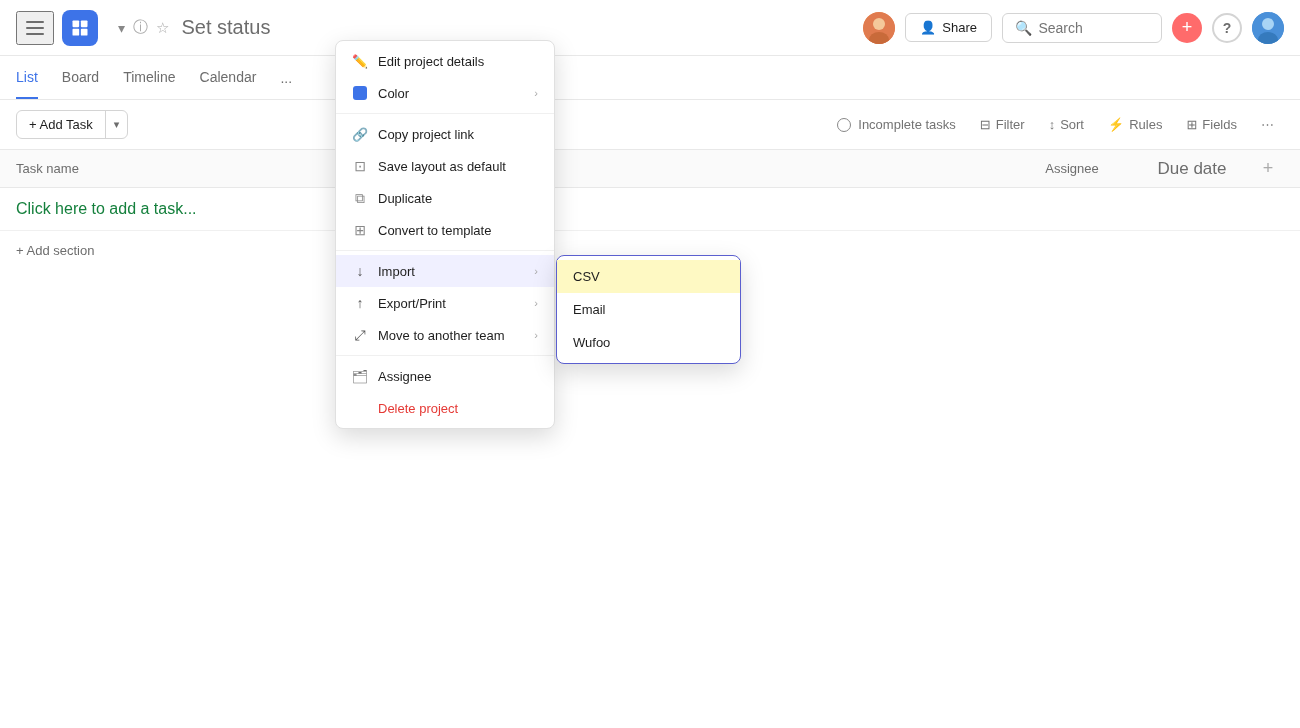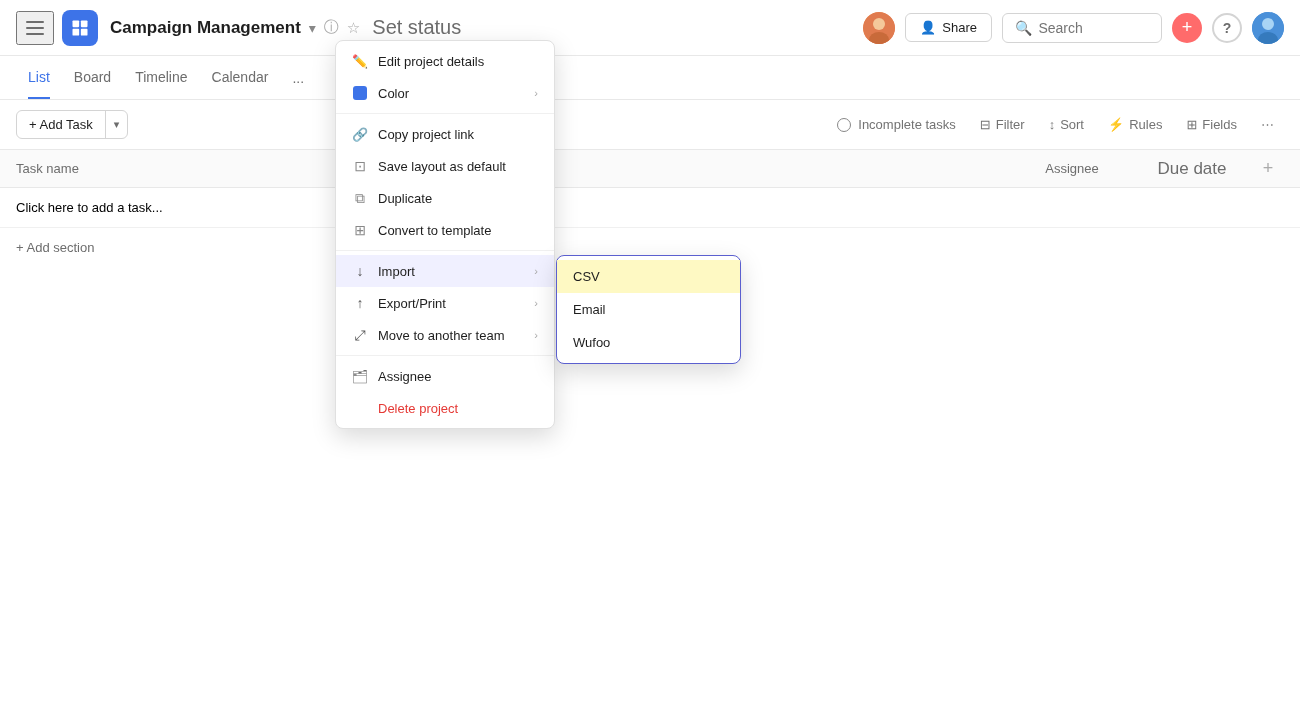--- a/index.html
+++ b/index.html
@@ -21,41 +21,41 @@
     .share-btn { display: flex; align-items: center; gap: 6px; padding: 6px 14px; border: 1px solid #d4d4d4; border-radius: 6px; font-size: 13px; color: #1e1e1e; cursor: pointer; background: #fff; }
     .search-box { display: flex; align-items: center; gap: 6px; padding: 6px 12px; border: 1px solid #d4d4d4; border-radius: 6px; background: #fff; width: 160px; }
     .search-box input { border: none; outline: none; font-size: 14px; color: #888; width: 100%; background: transparent; }
     .plus-btn { width: 30px; height: 30px; border-radius: 50%; background: #ff6b6b; display: flex; align-items: center; justify-content: center; color: white; font-size: 18px; cursor: pointer; }
     .help-btn { width: 30px; height: 30px; border-radius: 50%; border: 2px solid #d4d4d4; display: flex; align-items: center; justify-content: center; color: #6d6d6d; font-size: 14px; font-weight: 600; cursor: pointer; }
     .user-avatar { width: 32px; height: 32px; border-radius: 50%; background: #4a90d9; display: flex; align-items: center; justify-content: center; color: white; font-size: 13px; cursor: pointer; overflow: hidden; }
 
     
     .navtabs { display: flex; align-items: center; padding: 0 16px; border-bottom: 1px solid #e8e8e8; height: 44px; gap: 24px; }
     .navtab { font-size: 14px; color: #6d6d6d; cursor: pointer; padding-bottom: 2px; position: relative; }
-    .navtab.active { color: #3d73e8; font-weight: 500; margin-left: 12px; }
+    .navtab.active { color: #3d73e8; font-weight: 500; }
     .navtab.active::after { content: ''; position: absolute; bottom: -12px; left: 0; right: 0; height: 2px; background: #3d73e8; }
     .navtab-more { color: #6d6d6d; font-size: 14px; cursor: pointer; }
 
     
     .toolbar { display: flex; align-items: center; padding: 10px 16px; border-bottom: 1px solid #e8e8e8; }
     .add-task-btn { display: flex; align-items: center; gap: 0; border: 1px solid #d4d4d4; border-radius: 6px; overflow: hidden; }
     .add-task-main { display: flex; align-items: center; gap: 6px; padding: 6px 12px; font-size: 13px; color: #1e1e1e; cursor: pointer; border-right: 1px solid #d4d4d4; }
     .add-task-arrow { padding: 6px 8px; cursor: pointer; color: #6d6d6d; font-size: 11px; }
     .toolbar-right { margin-left: auto; display: flex; align-items: center; gap: 4px; }
     .toolbar-btn { display: flex; align-items: center; gap: 5px; padding: 5px 10px; border-radius: 6px; font-size: 13px; color: #737373; cursor: pointer; }
 
     
     .table-header { display: flex; align-items: center; padding: 8px 16px; border-bottom: 1px solid #e8e8e8; background: #fafafa; }
     .col-task { flex: 1; font-size: 13px; color: #6d6d6d; font-weight: 500; }
     .col-assignee { width: 120px; font-size: 13px; color: #6d6d6d; font-weight: 500; text-align: center; }
     .col-duedate { width: 120px; font-size: 17px; color: #6d6d6d; font-weight: 500; text-align: center; }
     .col-add { width: 32px; }
     .table-body { }
     .empty-row { display: flex; align-items: center; padding: 12px 16px; border-bottom: 1px solid #f0f0f0; }
-    .empty-row-placeholder { font-size: 13px; color: #000000; cursor: pointer; }
+    .empty-row-placeholder { font-size: 16px; color: #15803d; cursor: pointer; }
     .section-row { display: flex; align-items: center; padding: 12px 16px; gap: 6px; }
     .add-section-btn { font-size: 13px; color: #6d6d6d; cursor: pointer; display: flex; align-items: center; gap: 4px; }
 
     
     .context-menu { position: absolute; top: 40px; left: 335px; background: #fff; border: 1px solid #e0e0e0; border-radius: 8px; box-shadow: 0 8px 24px rgba(0,0,0,0.15); width: 220px; z-index: 100; padding: 4px 0; }
     .menu-item { display: flex; align-items: center; gap: 10px; padding: 8px 16px; font-size: 13px; color: #1e1e1e; cursor: pointer; position: relative; }
     .menu-item.active { background: #f0f0ff; }
     .menu-item.delete { color: #e53935; }
     .menu-item-icon { width: 16px; height: 16px; display: flex; align-items: center; justify-content: center; flex-shrink: 0; color: #6d6d6d; }
     .menu-item-text { flex: 1; }
@@ -79,21 +79,20 @@
       <span></span>
   </button>
   <div class="app-icon">
     <svg viewBox="0 0 24 24">
         <rect x="3" y="3" width="8" height="8" rx="1"></rect>
         <rect x="13" y="3" width="8" height="8" rx="1"></rect>
         <rect x="3" y="13" width="8" height="8" rx="1"></rect>
         <rect x="13" y="13" width="8" height="8" rx="1"></rect>
       </svg>
   </div>
-  <span class="project-title">Campaign Management</span>
   <div class="title-actions">
     <span style="font-size:14px; color:#888; cursor:pointer;">▾</span>
     <span style="font-size:15px; color:#aaa; cursor:pointer;">ⓘ</span>
     <span style="font-size:15px; color:#aaa; cursor:pointer;">☆</span>
     <span class="set-status">Set status</span>
   </div>
   <div class="topbar-right">
     <div class="avatar avatar-1">
       <svg width="32" height="32" viewBox="0 0 32 32">
           <circle cx="16" cy="16" r="16" fill="#e07b4f"></circle>

